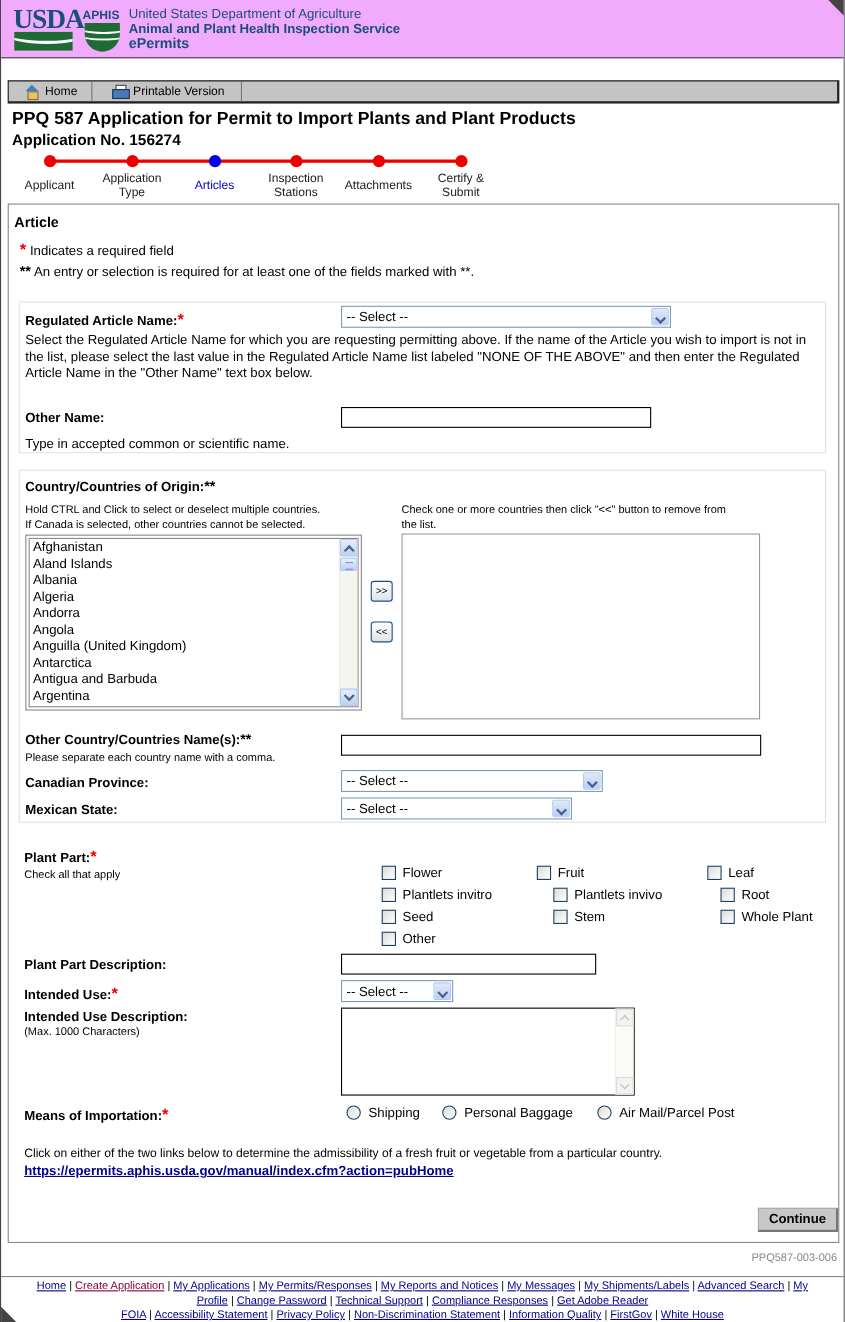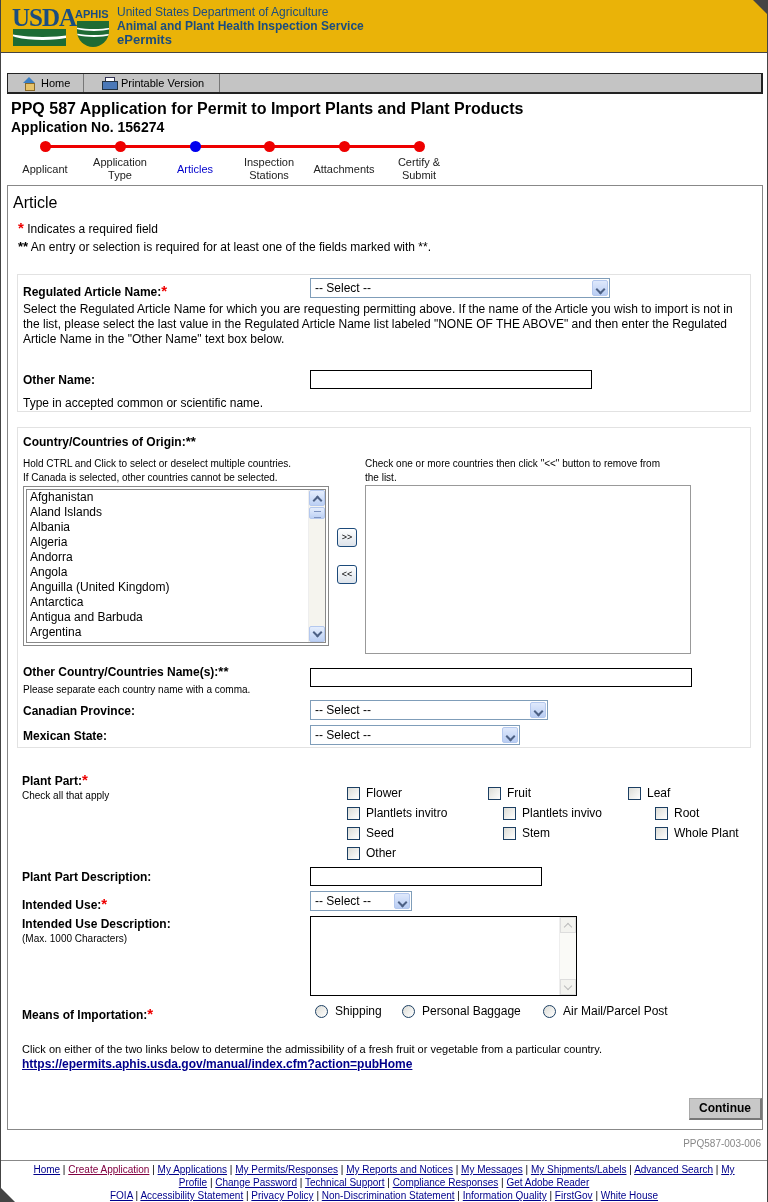--- a/index.html
+++ b/index.html
@@ -7,21 +7,21 @@
   body {
     width: 768px; height: 1202px; overflow: hidden; background: #fff;
     font-family: "Liberation Sans", "DejaVu Sans", sans-serif; font-size: 12px; color: #000;
     position: relative;
   }
   .frame {
     position: absolute; left: 0; top: 0; width: 768px; height: 1202px;
     border-left: 1px solid #444; border-right: 1px solid #444;
   }
   
-  .header { position: absolute; left: 0; top: 0; width: 766px; height: 53px; border-bottom: 1px solid #444; background:#eab308; }
+  .header { position: absolute; left: 0; top: 0; width: 766px; height: 53px; border-bottom: 1px solid #444; background:#f0abfc; }
   .usda-logo { position: absolute; left: 11px; top: 8px; width: 56px; height: 38px; }
   .usda-text { font-family: "Liberation Serif", serif; font-weight: bold; font-size: 25px; color: #1b4d7f; letter-spacing: -1px; line-height: 20px; position:absolute; left:0; top:0; }
   .usda-bars { position:absolute; left:1px; top:21px; width:53px; height:17px; background:#1e6b34; overflow:hidden; }
   .usda-bars:before { content:""; position:absolute; left:-8px; top:-8px; width:75px; height:16px; border-radius:50%; border-bottom:3px solid #fff; }
   .aphis-logo { position: absolute; left: 74px; top: 8px; width: 36px; height: 38px; }
   .aphis-word { position:absolute; left:0; top:0; font-weight:bold; font-size:11px; color:#1b4d7f; }
   .aphis-shield { position:absolute; left:2px; top:13px; width:32px; height:26px; background:#1e6b34; border-radius: 0 0 16px 16px; overflow:hidden; }
   .aphis-shield:before { content:""; position:absolute; left:-6px; top:-2px; width:46px; height:10px; border-radius:50%; border-bottom:2px solid #fff; }
   .aphis-shield:after { content:""; position:absolute; left:-6px; top:4px; width:46px; height:10px; border-radius:50%; border-bottom:2px solid #fff; }
   .hdr-text { position:absolute; left:116px; top:5px; line-height:14px; color:#1b4d7f; }
@@ -52,21 +52,21 @@
   .progress .line { position:absolute; left:44px; top:5px; width:375px; height:3px; background:#ee0000; }
   .step { position:absolute; top:0; width:90px; margin-left:-45px; text-align:center; }
   .step .dot { width:11px; height:11px; border-radius:50%; background:#ee0000; margin:1px auto 0; }
   .step.active .dot { background:#0000ee; }
   .step .lbl { font-size:11px; color:#222; line-height:13px; margin-top:4px; }
   .step .lbl.one { margin-top:11px; }
   .step.active .lbl { color:#0000cc; }
 
   
   .mainbox { position:absolute; left:6px; top:185px; width:756px; height:945px; border:1px solid #888; }
-  .sec-title { position:absolute; left:5px; top:8px; font-size:16px; font-weight:normal; }
+  .sec-title { position:absolute; left:5px; top:8px; font-size:13px; font-weight:bold; }
   .req-note { position:absolute; left:10px; font-size:12px; }
   .star { color:#e00; font-size:15px; font-weight:bold; }
   .dstar { font-size:13px; font-weight:bold; }
 
   .panel { position:absolute; left:9px; width:734px; border:1px solid #e2e2e2; }
   .lbl-b { font-weight:bold; font-size:12px; }
   .small { font-size:10px; }
   .abs { position:absolute; }
   .select {
     position:absolute; height:20px; border:1px solid #7f9db9; background:#fff; font-size:12px;
@@ -254,21 +254,21 @@
     <div class="abs small" style="left:14px; top:604px;">Check all that apply</div>
 
     <div class="cb" style="left:307px; top:600px;">
         <span class="box"></span>
         <span>Flower</span>
       </div>
     <div class="cb" style="left:448px; top:600px;">
         <span class="box"></span>
         <span>Fruit</span>
       </div>
-    <div class="cb" style="left:588px; top:600px;">
+    <div class="cb" style="left:603px; top:600px;">
         <span class="box"></span>
         <span>Leaf</span>
       </div>
     <div class="cb" style="left:307px; top:620px;">
         <span class="box"></span>
         <span>Plantlets invitro</span>
       </div>
     <div class="cb" style="left:463px; top:620px;">
         <span class="box"></span>
         <span>Plantlets invivo</span>

